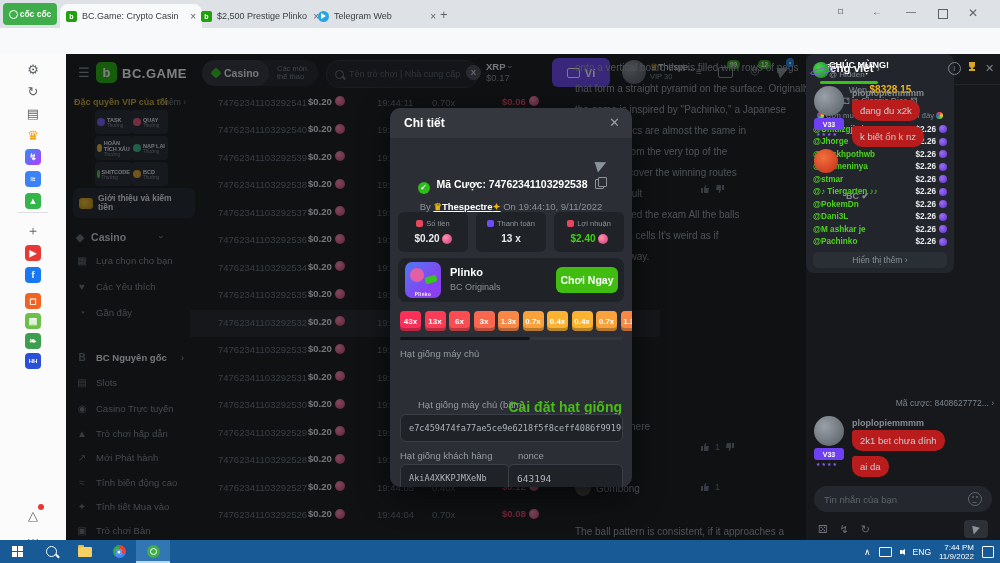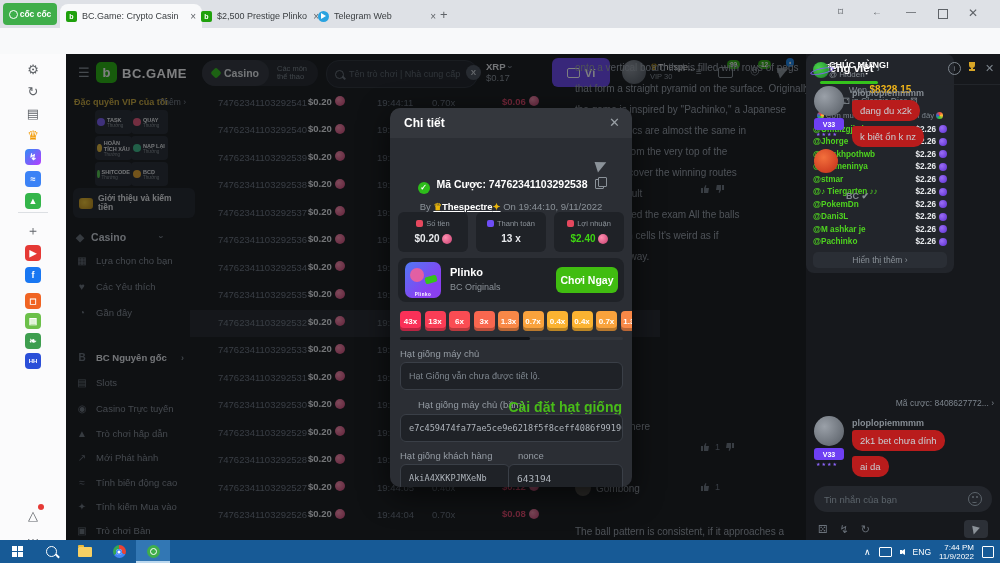--- a/index.html
+++ b/index.html
@@ -434,21 +434,21 @@
           <div class="menu-item ab" style="top: 360px;">
             <div class="mi">↗</div>
             <div>Mới Phát hành</div>
           </div>
           <div class="menu-item ab" style="top: 385px;">
             <div class="mi">≈</div>
             <div>Tính biến động cao</div>
           </div>
           <div class="menu-item ab" style="top: 409px;">
             <div class="mi">✦</div>
-            <div>Tính kiếm Mua vào</div>
+            <div>Tính tiết Mua vào</div>
           </div>
           <div class="menu-item ab" style="top: 433px;">
             <div class="mi">▣</div>
             <div>Trò chơi Bàn</div>
           </div>
         </div>
     </div>
 
     <div id="btable">
         <div class="trow ab" style="top: 35.5px;">
@@ -634,21 +634,20 @@
           <div class="chip ab" style="left: 108px; background: rgb(249, 136, 71);">1.3x</div>
           <div class="chip ab" style="left: 132.5px; background: rgb(249, 162, 60);">0.7x</div>
           <div class="chip ab" style="left: 157px; background: rgb(251, 179, 49);">0.4x</div>
           <div class="chip ab" style="left: 181.5px; background: rgb(251, 179, 49);">0.4x</div>
           <div class="chip ab" style="left: 206px; background: rgb(249, 162, 60);">0.7x</div>
           <div class="chip ab" style="left: 230.5px; background: rgb(249, 136, 71);">1.3x</div>
         </div>
       <div id="chiptrack" class="ab"></div>
       <div id="chipthumb" class="ab"></div>
       <div class="mlabel ab" style="left:10px;top:240px">Hạt giống máy chủ</div>
-      <div class="minput ab" style="left:10px;top:254px;width:205px;height:26px">Hạt Giống vẫn chưa được tiết lộ.</div>
       <div class="mlabel ab" style="left:28px;top:291px">Hạt giống máy chủ (băm)</div>
       <div id="setseed" class="ab" style="right:10px;top:291px">Cài đặt hạt giống</div>
       <div class="minput mono ab" style="left:10px;top:306px;width:205px;height:26px">e7c459474fa77ae5ce9e6218f5f8ceff4086f99190b1aa50e2</div>
       <div class="mlabel ab" style="left:10px;top:342px">Hạt giống khách hàng</div>
       <div class="mlabel ab" style="left:128px;top:342px">nonce</div>
       <div class="minput mono ab" style="left:10px;top:356px;width:92px;height:26px">AkiA4XKKPJMXeNb</div>
       <div class="minput mono ab" style="left:118px;top:356px;width:97px;height:26px;font-size:9.5px">643194</div>
     </div>
   </div>
 

